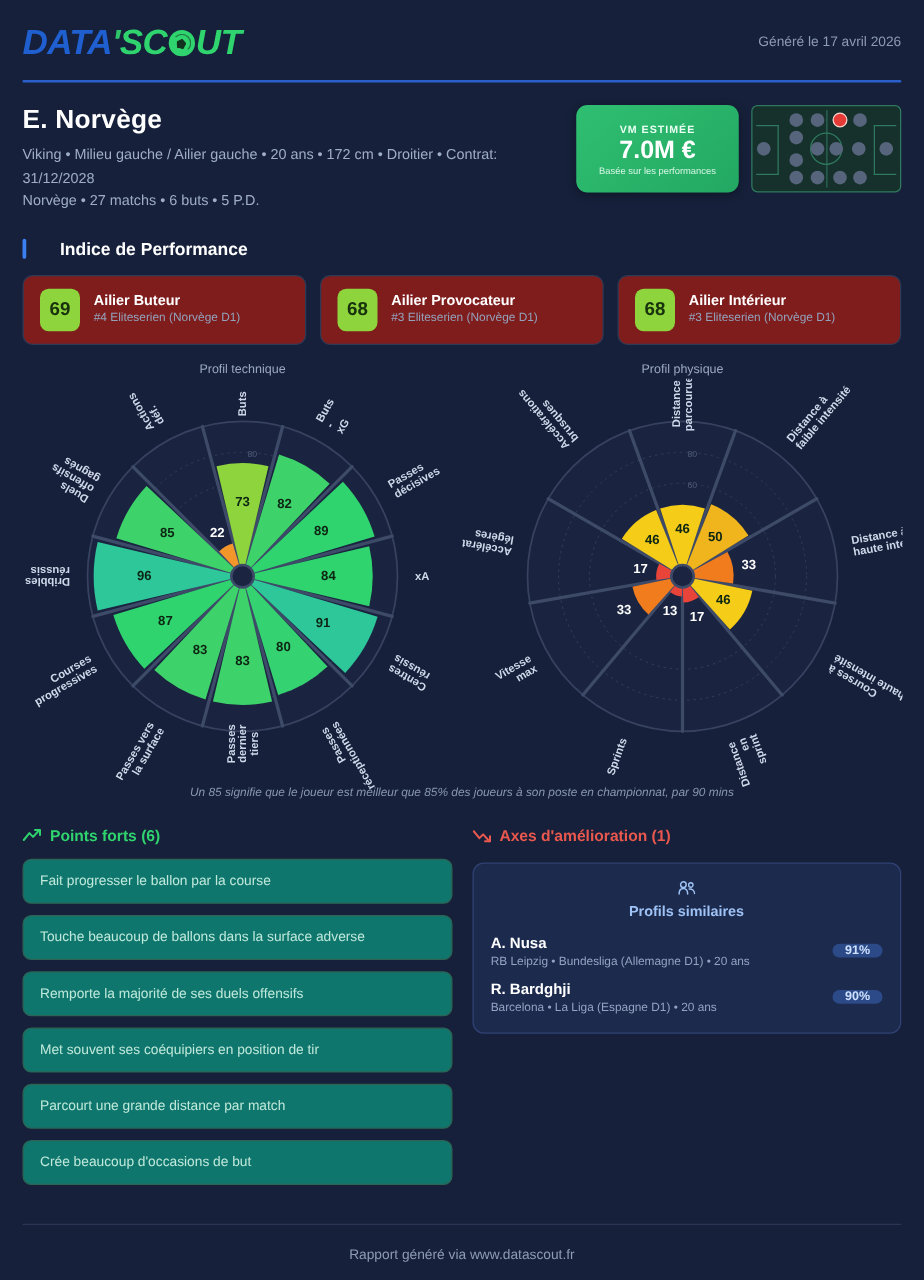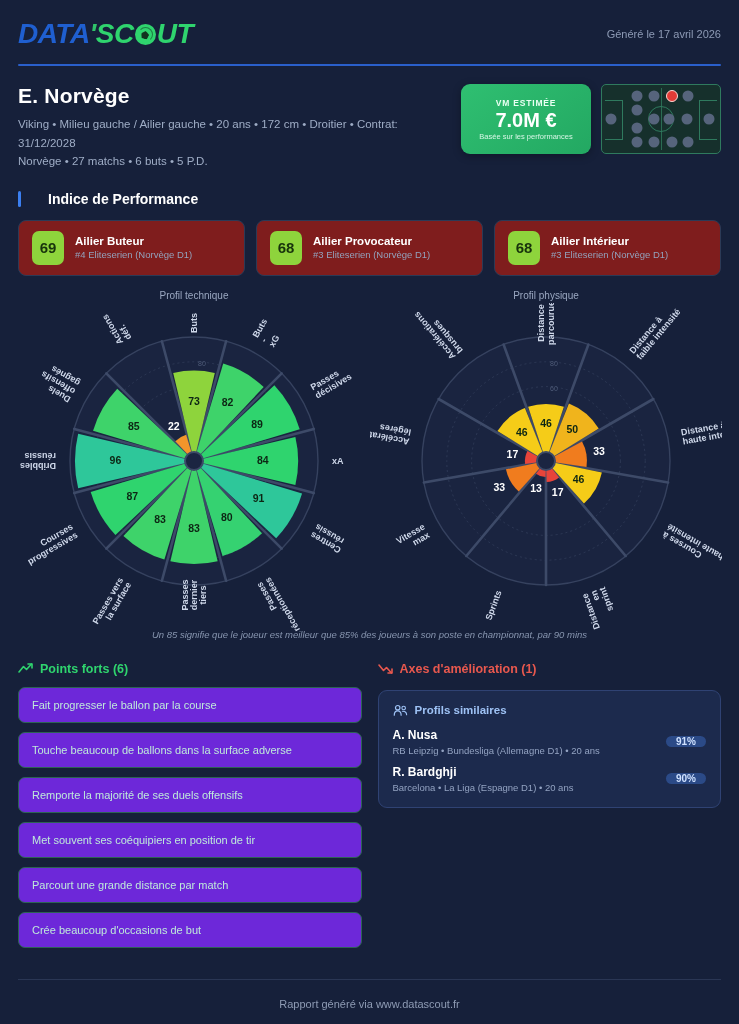--- a/index.html
+++ b/index.html
@@ -93,25 +93,25 @@
 
   
   .cols { display:flex; gap:16px; margin-top:22px; }
   .col { flex:1; min-width:0; }
   .col-head { display:flex; align-items:center; gap:7px; font-size:12.5px; font-weight:bold; margin-bottom:11px; }
   .col-head.pos { color:#2fd46e; }
   .col-head.neg { color:#e8584e; }
   .pill {
     border-radius:7px; padding:11px 13px; font-size:11px; margin-bottom:9px;
   }
-  .pill.pos { background:#6d28d9; border:1px solid #2c6355; color:#bfe9da; }
+  .pill.pos { background:#0f766e; border:1px solid #2c6355; color:#bfe9da; }
   .pill.neg { background:#34212b; border:1px solid #6b3440; color:#f0c3c3; }
 
   .sim-card { background:#1c2a4d; border:1px solid #2f4273; border-radius:9px; padding:13px 14px 14px; margin-top:14px; }
-  .sim-head { display:flex; align-items:center; gap:7px; font-size:11.5px; font-weight:bold; color:#9ec2f5; margin-bottom:11px; }
+  .sim-head { display:flex; align-items:center; gap:7px; font-size:11.5px; font-weight:bold; color:#9ec2f5; margin-bottom:11px;flex-direction:column; }
   .sim-row { display:flex; align-items:center; justify-content:space-between; margin-bottom:9px; }
   .sim-row:last-child { margin-bottom:0; }
   .sim-name { font-size:12px; font-weight:bold; color:#ffffff; }
   .sim-meta { font-size:9.5px; color:#93a3c2; margin-top:3px; }
   .sim-pct {
     background:#2b4a87; color:#cfe1ff; font-size:10px; font-weight:bold;
     border-radius:11px; padding:0 10px; flex:none;
   }
 
   .footer-rule { height:1px; background:#2a3654; margin-top:22px; }

